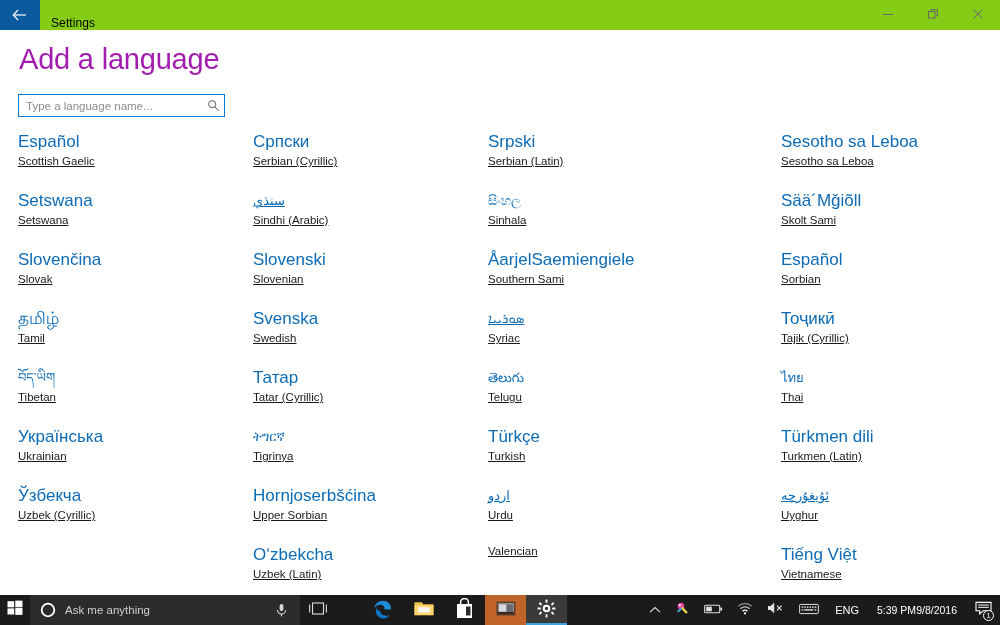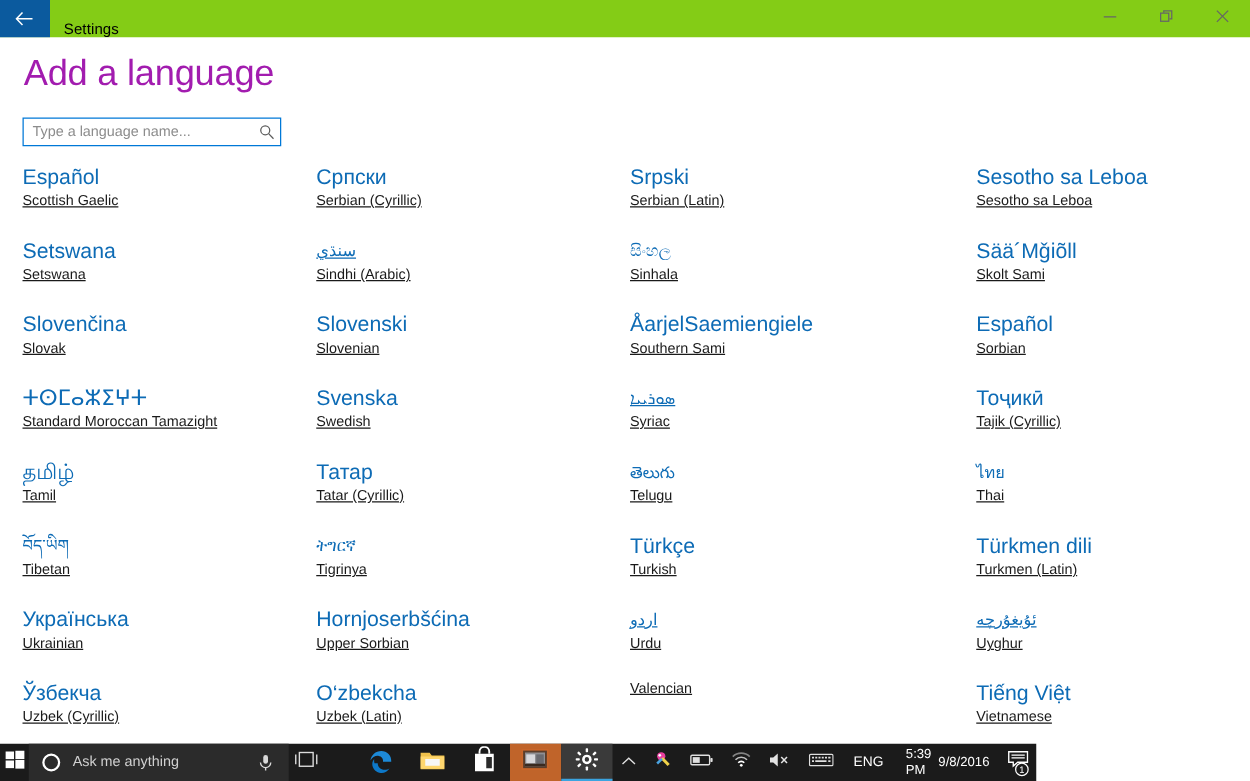--- a/index.html
+++ b/index.html
@@ -71,21 +71,21 @@
   
   #lang-grid{
     position:absolute; left:0; top:100px;
     width:1000px; height:465px;
   }
   .lang-col{
     position:absolute; top:0; width:235px;
   }
   .lang-col.c0{ left:18px; }
   .lang-col.c1{ left:253px; }
-  .lang-col.c2{ left:504px; }
+  .lang-col.c2{ left:488px; }
   .lang-col.c3{ left:737px;margin-left:44px; }
 
   .lang-item{
     height:59px;
     cursor:pointer;
     padding-top:0px;
   }
   .lang-native{
     font-size:17px;
     color:#0d6bb5;
@@ -98,21 +98,21 @@
     font-size:11.5px;
     color:#1a1a1a;
     line-height:17px;
     white-space:nowrap;
     text-decoration:underline;
   }
   .lang-item.small .lang-native{ font-size:13px; line-height:23px; }
 
   
   #taskbar{
-    position:absolute; left:0; top:595px; width:829px; height:30px;
+    position:absolute; left:0; top:595px; width:1000px; height:30px;
     background:#1b1b1b;
     display:flex; align-items:stretch;
   }
   #start-btn{
     width:30px; display:flex; align-items:center; justify-content:center;
     cursor:pointer;
   }
   #cortana{
     width:270px; height:30px;
     background:#2b2b2b;
@@ -225,24 +225,20 @@
           <div class="lang-native">Español</div>
           <div class="lang-english">Scottish Gaelic</div>
         </div>
         <div class="lang-item">
           <div class="lang-native">Setswana</div>
           <div class="lang-english">Setswana</div>
         </div>
         <div class="lang-item">
           <div class="lang-native">Slovenčina</div>
           <div class="lang-english">Slovak</div>
-        </div>
-        <div class="lang-item">
-          <div class="lang-native">ⵜⵙⵎⴰⵣⵉⵖⵜ</div>
-          <div class="lang-english">Standard Moroccan Tamazight</div>
         </div>
         <div class="lang-item">
           <div class="lang-native">தமிழ்</div>
           <div class="lang-english">Tamil</div>
         </div>
         <div class="lang-item small">
           <div class="lang-native">བོད་ཡིག</div>
           <div class="lang-english">Tibetan</div>
         </div>
         <div class="lang-item">

